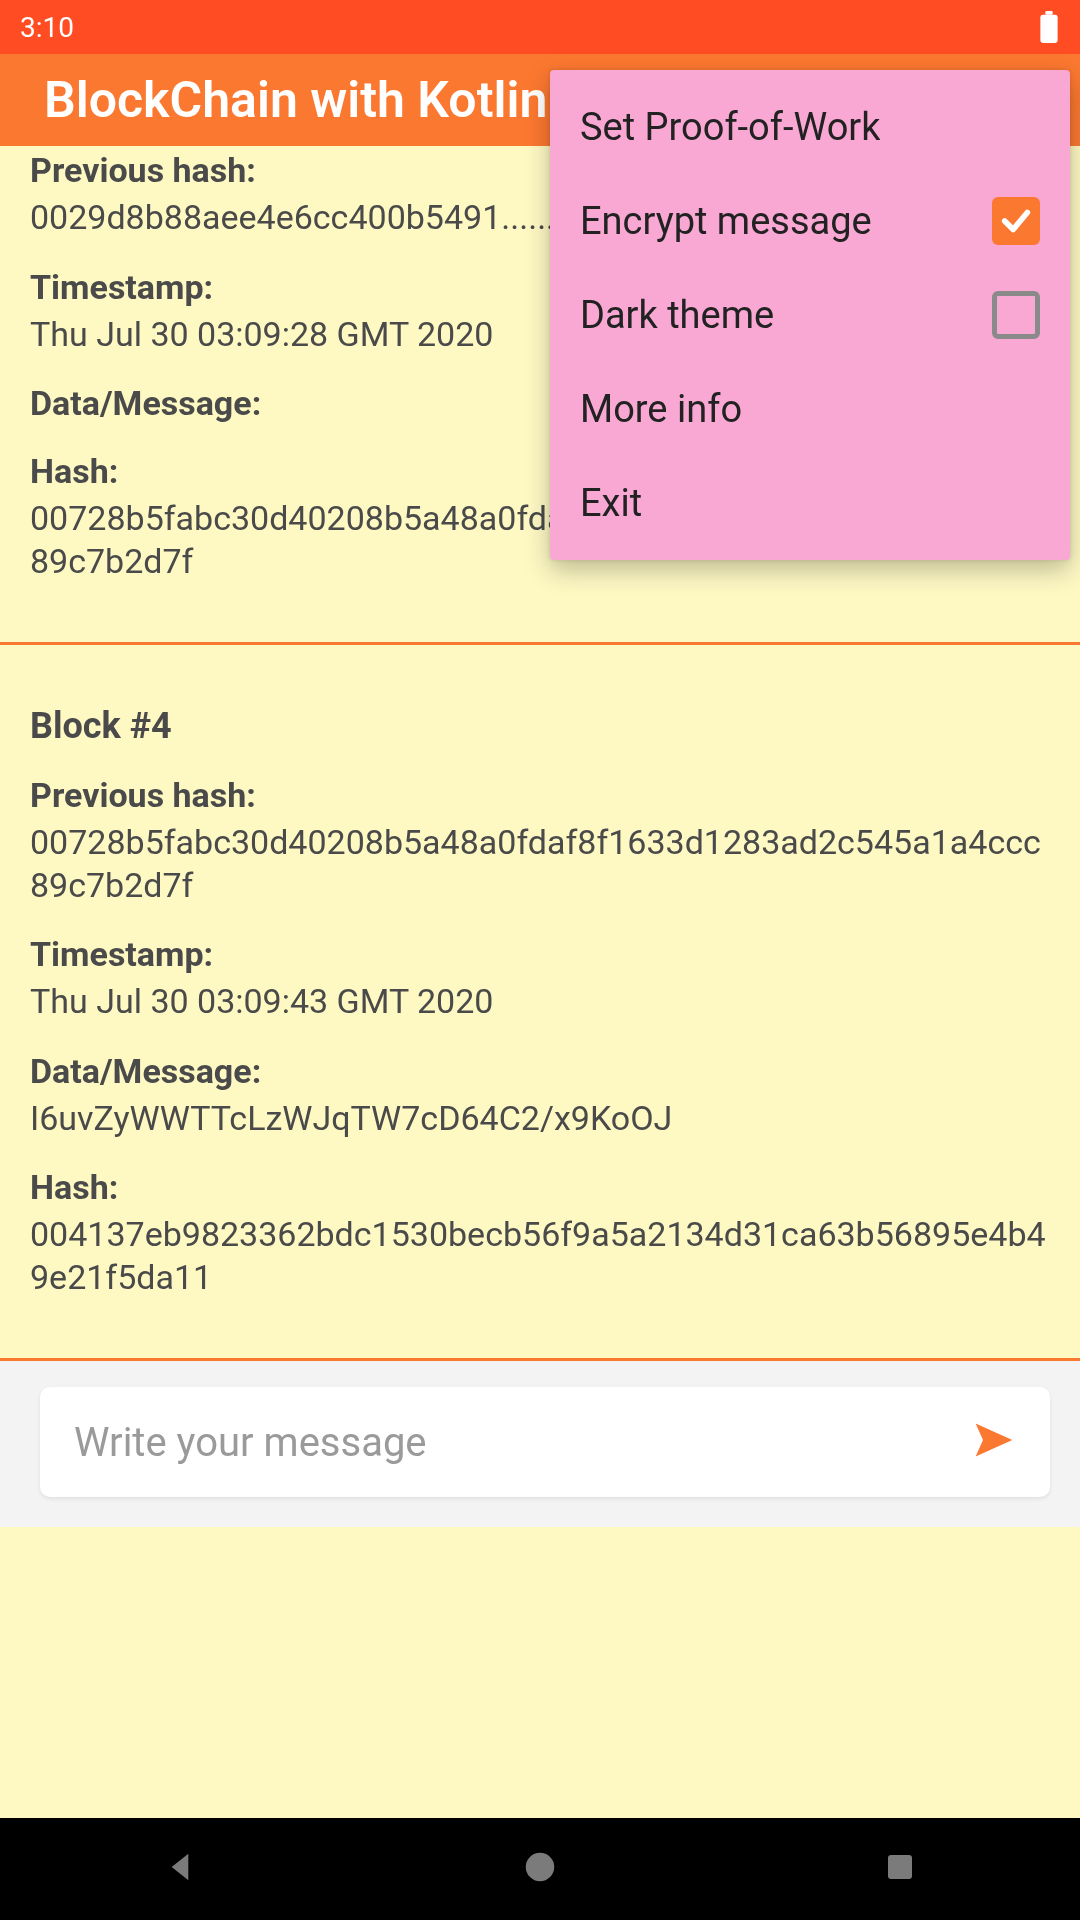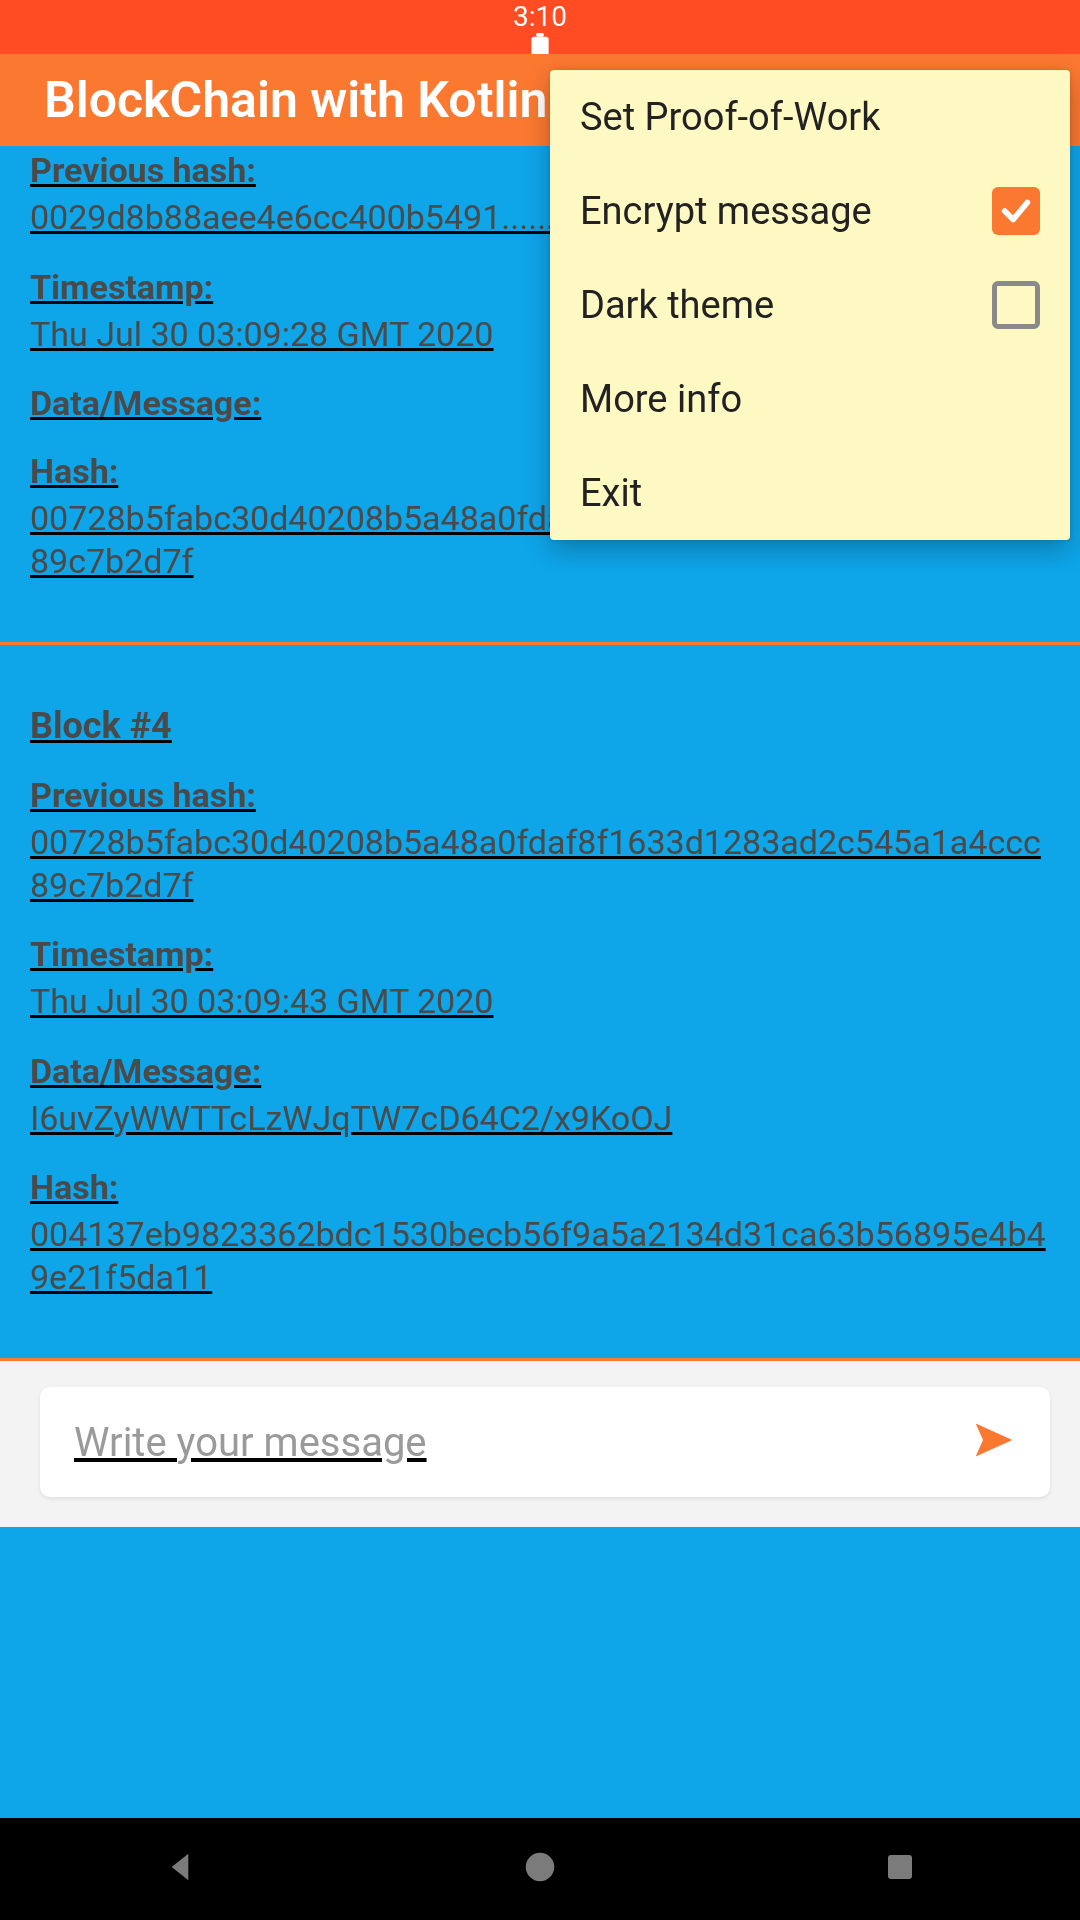--- a/index.html
+++ b/index.html
@@ -17,21 +17,20 @@
   .status-bar {
     height: 54px;
     background: #ff4c23;
     display: flex;
     align-items: center;
     justify-content: space-between;
     padding: 0 20px;
     color: #fff;
     font-size: 28px;
     font-weight: 400;
-    flex-direction: column;
   }
   .status-right { display: flex; align-items: center; gap: 10px; }
   .battery-icon svg { display: block; }
 
   
   .app-bar {
     height: 92px;
     background: #fb7830;
     display: flex;
     align-items: center;
@@ -41,23 +40,22 @@
     color: #fff;
     font-size: 50px;
     font-weight: 600;
     white-space: nowrap;
   }
 
   
   .content {
     flex: 1;
     overflow: hidden;
-    background: #0ea5e9;
+    background: #fef9c3;
     position: relative;
-    text-decoration: underline;
   }
   .block-card {
     padding: 10px 30px 60px 30px;
   }
   .block-title {
     font-size: 36px;
     font-weight: 700;
     color: #4a4a4a;
     margin-bottom: 28px;
   }
@@ -127,24 +125,24 @@
     opacity: 0.65;
     cursor: pointer;
   }
 
   
   .menu {
     position: absolute;
     top: 70px;
     right: 10px;
     width: 520px;
-    background: #fef9c3;
+    background: #f9a8d4;
     box-shadow: 0 10px 26px rgba(0,0,0,0.25), 0 0 4px rgba(0,0,0,0.12);
     border-radius: 4px;
-    padding: 0 0;
+    padding: 10px 0;
     z-index: 50;
   }
   .menu-item {
     display: flex;
     align-items: center;
     justify-content: space-between;
     padding: 0 30px;
     height: 94px;
     font-size: 38px;
     color: #222;

